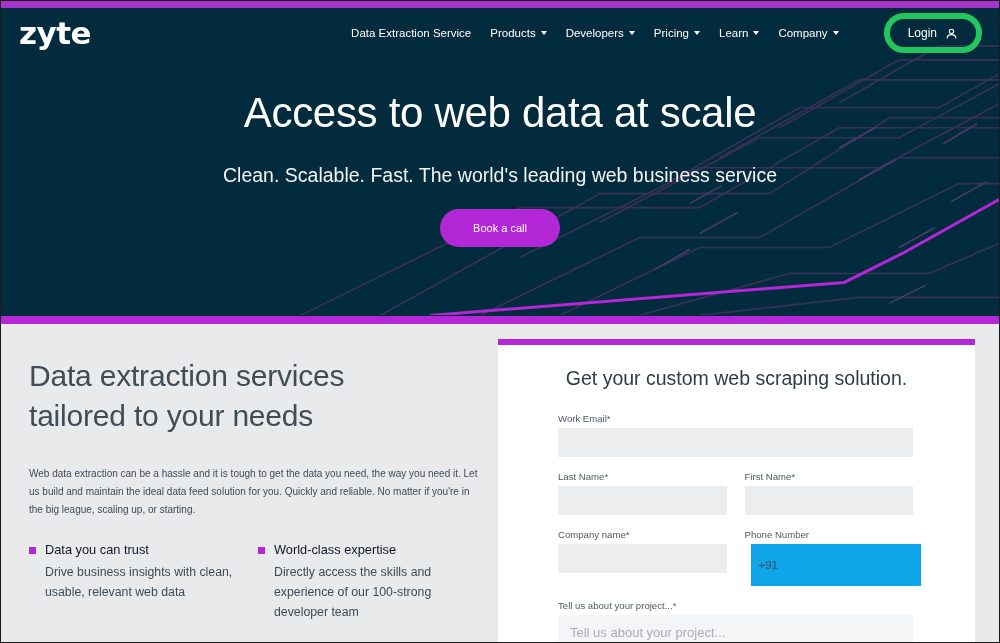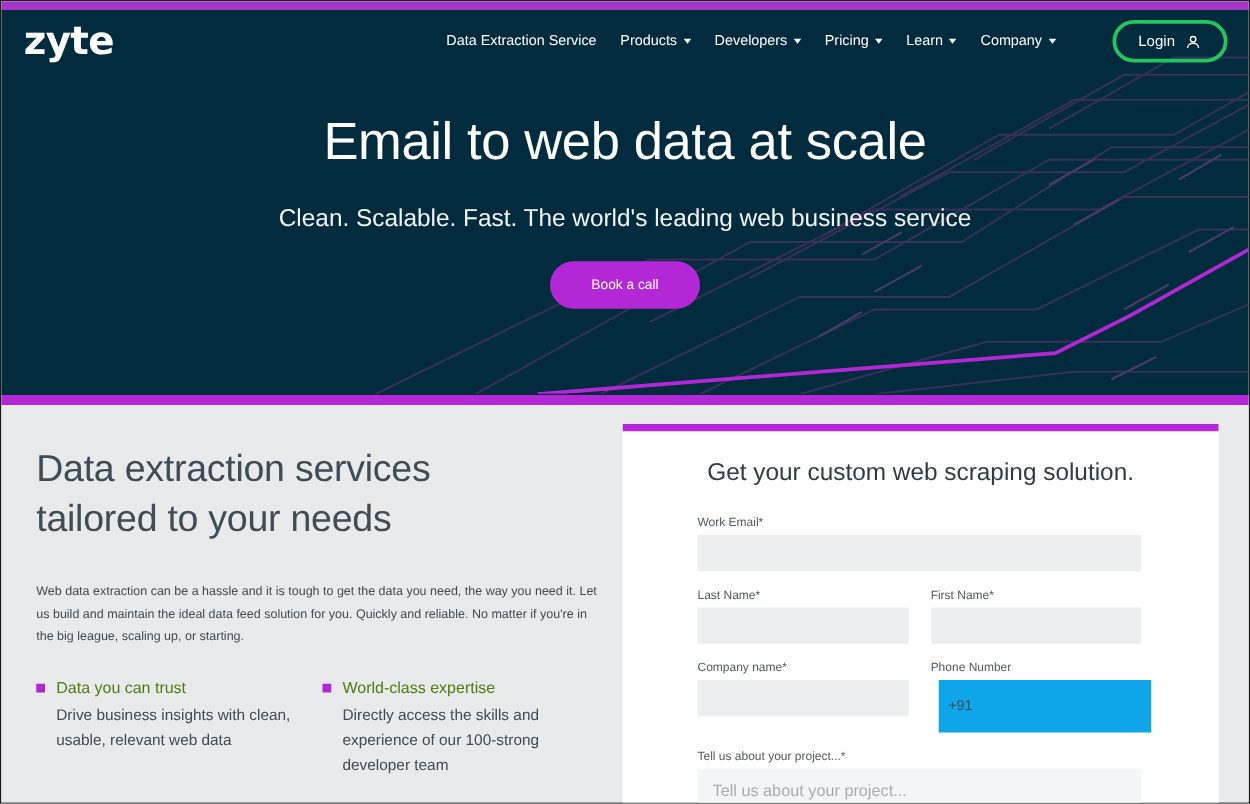--- a/index.html
+++ b/index.html
@@ -81,21 +81,21 @@
   .caret {
     display: inline-block;
     width: 0; height: 0;
     border-left: 3.5px solid transparent;
     border-right: 3.5px solid transparent;
     border-top: 4px solid #ffffff;
   }
   .login-btn {
     margin-left: 26px;
     margin-right: 17px;
-    border: 3px solid #22c55e;
+    border: 6px solid #22c55e;
     border-radius: 20px;
     padding: 7px 18px;
     color: #ffffff;
     font-size: 12px;
     display: flex;
     align-items: center;
     gap: 8px;
     cursor: pointer;
     background: transparent;
   }
@@ -187,21 +187,21 @@
     align-items: flex-start;
     gap: 9px;
   }
   .bullet {
     width: 7px; height: 7px;
     background: #b327d6;
     margin-top: 5px;
     flex: 0 0 auto;
   }
   .feature-title {
-    color: #4d7c0f;
+    color: #0f172a;
     font-size: 12.8px;
   }
   .feature-desc {
     margin: 6px 0 0 16px;
     color: #3f4b55;
     font-size: 12.3px;
     line-height: 1.62;
   }
 
   
@@ -349,21 +349,21 @@
         <path d="M944 136 L978 116"></path>
         <path d="M952 194 L988 174"></path>
         <path d="M890 296 L926 278"></path>
       </g>
       <g stroke="#b327d6" stroke-width="3" fill="none">
         <path d="M430 308 L845 275 L905 245 L1000 192"></path>
       </g>
     </svg>
 
     <div class="hero-content" style="top:0;">
-      <h1 class="hero-title">Email to web data at scale</h1>
+      <h1 class="hero-title">Access to web data at scale</h1>
       <div class="hero-sub">Clean. Scalable. Fast. The world's leading web business service</div>
       <button class="cta-btn">Book a call</button>
     </div>
   </div>
 
   <div class="nav">
     <div class="logo">zyte</div>
     <div class="nav-links">
       <div class="nav-link">
         <span>Data Extraction Service</span>

